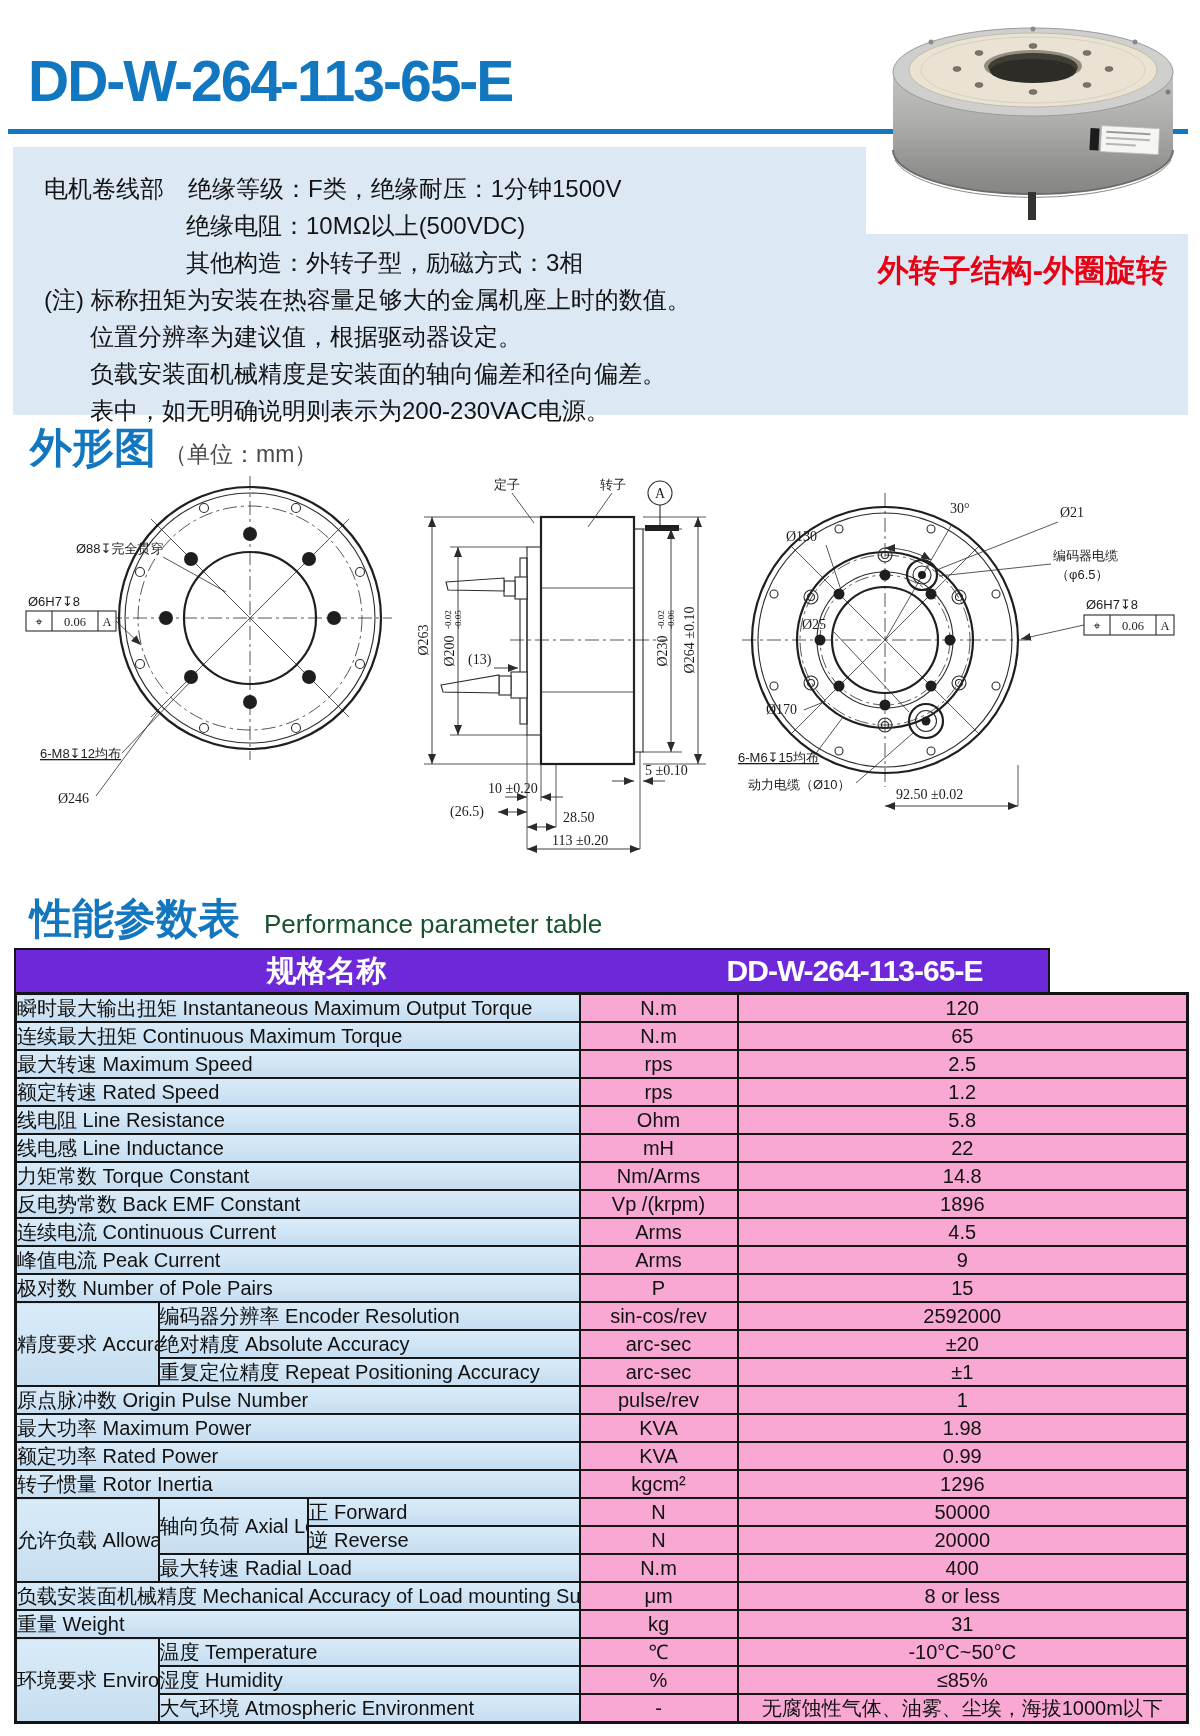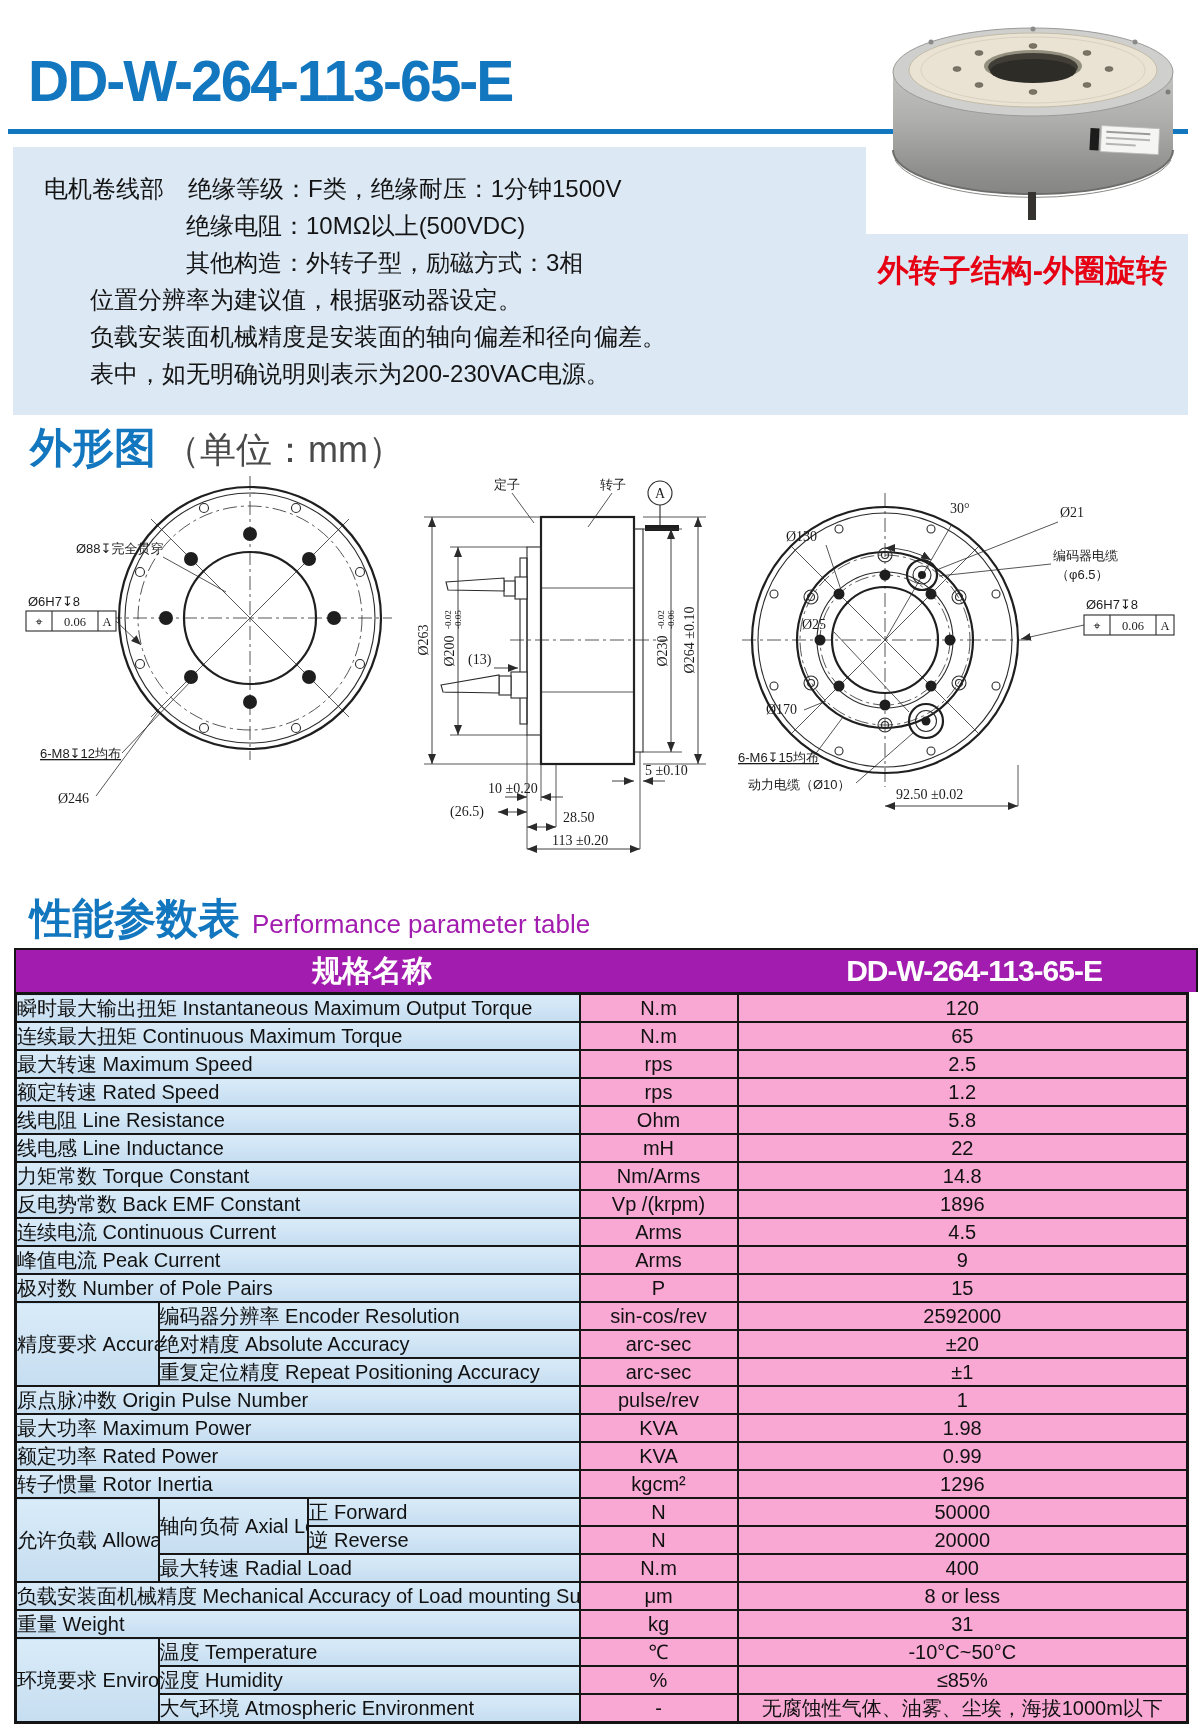--- a/index.html
+++ b/index.html
@@ -19,41 +19,41 @@
   .ind-c{margin-left:77px;}
 
   .photo-backdrop{position:absolute;left:866px;top:138px;width:334px;height:96px;background:#fff;}
   .motor-svg{position:absolute;left:868px;top:0;width:332px;height:232px;}
   .photo-caption{position:absolute;left:845px;top:250px;width:355px;text-align:center;
                  font-size:31px;font-weight:bold;color:#e60113;}
 
   
   .sec-h{position:absolute;left:30px;white-space:nowrap;}
   .sec-h .zh{font-size:42px;font-weight:bold;color:#1377bf;}
-  .sec-h .rest{font-size:36px;color:#4a4a4a;margin-left:8px;}
-  .sec-h .en{font-size:26px;color:#a21caf;margin-left:12px;}
+  .sec-h .rest{font-size:23px;color:#4a4a4a;margin-left:8px;}
+  .sec-h .en{font-size:26px;color:#14532d;margin-left:24px;}
 
   
   .draw-svg{position:absolute;left:0;top:465px;width:1200px;height:390px;}
   .th0{stroke:#2b2b2b;stroke-width:0.8;fill:none;}
   .th1{stroke:#2b2b2b;stroke-width:1.1;fill:none;}
   .th2{stroke:#1f1f1f;stroke-width:2.2;fill:none;}
   .cl {stroke:#2b2b2b;stroke-width:0.8;fill:none;stroke-dasharray:14 4 3 4;}
   .dl {stroke:#2b2b2b;stroke-width:0.9;fill:none;}
   .dot{fill:#1e1e1e;stroke:none;}
   .wfill{fill:#fff;}
   text.dim{font:14px "Liberation Serif",serif;fill:#1c1c1c;}
   text.tol{font:9px "Liberation Serif",serif;fill:#1c1c1c;}
   text.cjk{font:13px "Liberation Sans",sans-serif;fill:#1c1c1c;}
   text.gdt{font:12.5px "Liberation Serif",serif;fill:#1c1c1c;}
   text.ul{text-decoration:underline;}
 
   
-  .tbl-header{position:absolute;left:14px;top:948px;width:1184px;height:44px;display:flex;
-              background:#a21caf;border:2px solid #141414;border-bottom:none;box-sizing:border-box;gap:24px;}
+  .tbl-header{position:absolute;left:14px;top:948px;width:1036px;height:44px;display:flex;
+              background:#6d28d9;border:2px solid #141414;border-bottom:none;box-sizing:border-box;gap:24px;}
   .tbl-header .th-left{width:722px;display:flex;align-items:center;justify-content:center;
               color:#fff;font-size:30px;font-weight:bold;}
   .tbl-header .th-right{width:450px;display:flex;align-items:center;justify-content:center;
               color:#fff;font-size:30px;font-weight:bold;letter-spacing:-1px;}
   table.perf{position:absolute;left:14px;top:992px;width:1172px;border-collapse:collapse;
              table-layout:fixed;border:3px solid #141414;}
   table.perf td{border:2px solid #161616;height:26px;padding:0;font-size:20px;line-height:1.15;
              overflow:hidden;white-space:nowrap;}
   td.lab{background:linear-gradient(#d9ebf8,#c6def1);padding-left:10px;text-align:left;}
   td.grp{text-align:center;padding-left:0;white-space:pre-line;font-size:19px;line-height:1.12;}
@@ -65,20 +65,21 @@
 
 <div id="page">
 
   <div class="title">DD-W-264-113-65-E</div>
   <div class="rule"></div>
 
   <div class="infobox">
     <div class="ln ind-a">电机卷线部　绝缘等级：F类，绝缘耐压：1分钟1500V</div>
     <div class="ln ind-b">绝缘电阻：10MΩ以上(500VDC)</div>
     <div class="ln ind-b">其他构造：外转子型，励磁方式：3相</div>
+    <div class="ln ind-a">(注) 标称扭矩为安装在热容量足够大的金属机座上时的数值。</div>
     <div class="ln ind-c">位置分辨率为建议值，根据驱动器设定。</div>
     <div class="ln ind-c">负载安装面机械精度是安装面的轴向偏差和径向偏差。</div>
     <div class="ln ind-c">表中，如无明确说明则表示为200-230VAC电源。</div>
   </div>
 
   <div class="photo-backdrop"></div>
   <svg class="motor-svg" viewBox="0 0 332 232">
     <defs>
       <linearGradient id="mg" x1="0" y1="0" x2="0" y2="1">
         <stop offset="0" stop-color="#c2c2c0"></stop>

